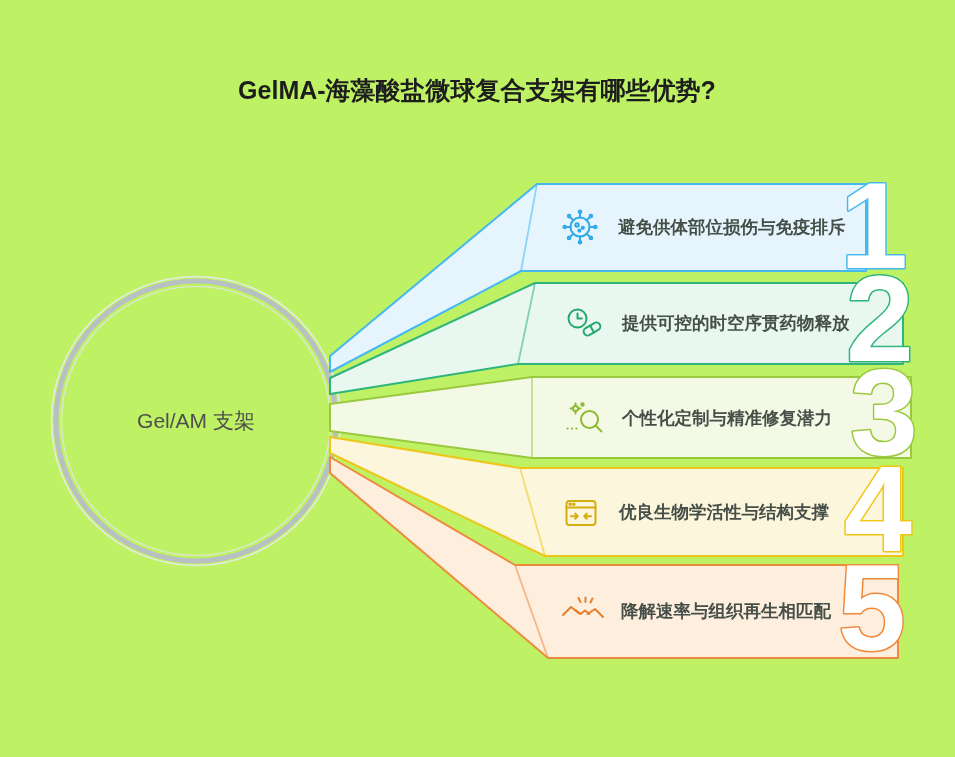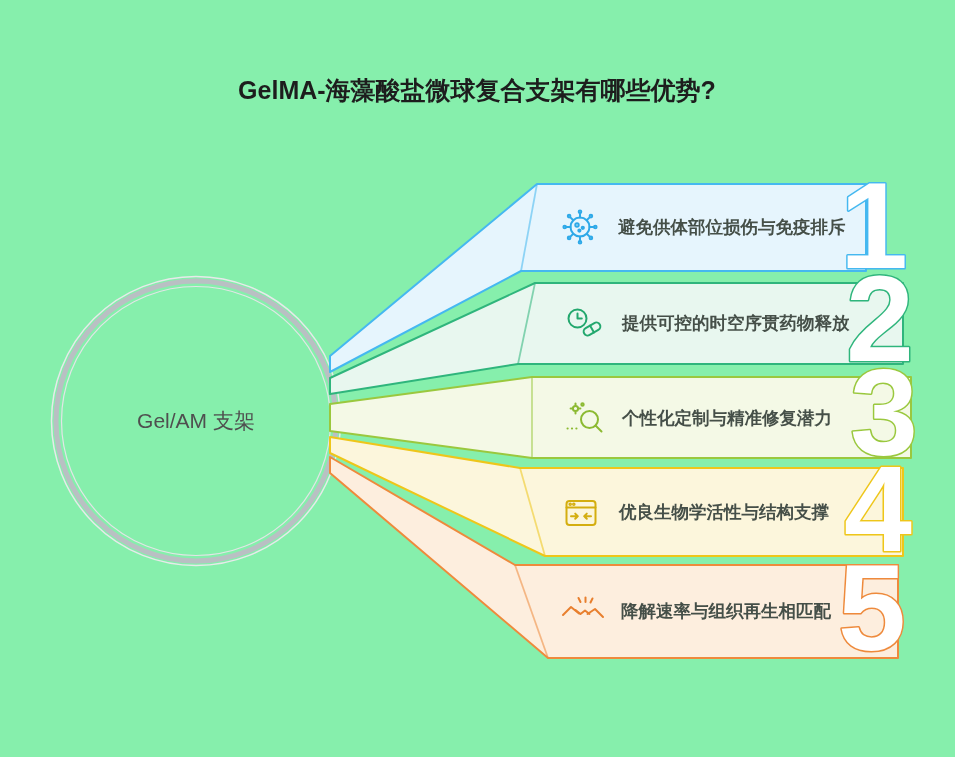--- a/index.html
+++ b/index.html
@@ -1,19 +1,19 @@
 <!DOCTYPE html>
 <html><head>
 <meta charset="utf-8">
 <style>
   html,body { margin:0; padding:0; background:#ffffff; }
   .canvas {
     position:relative;
     width:955px; height:757px;
-    background:#86efac;
+    background:#bef264;
     font-family:"Liberation Sans","DejaVu Sans",sans-serif;
     overflow:hidden;
   }
   svg { display:block; }
   .title-text   { font:bold 25px "Liberation Sans","DejaVu Sans",sans-serif; }
   .center-text  { font:400 21px "Liberation Sans","DejaVu Sans",sans-serif; }
   .item-label   { font:600 17.5px "Liberation Sans","DejaVu Sans",sans-serif; }
   .big-num      { font:bold 122px "Liberation Sans","DejaVu Sans",sans-serif;
                   paint-order:stroke fill; }
   .icon         { fill:none; stroke-width:2; stroke-linecap:round; stroke-linejoin:round; }

